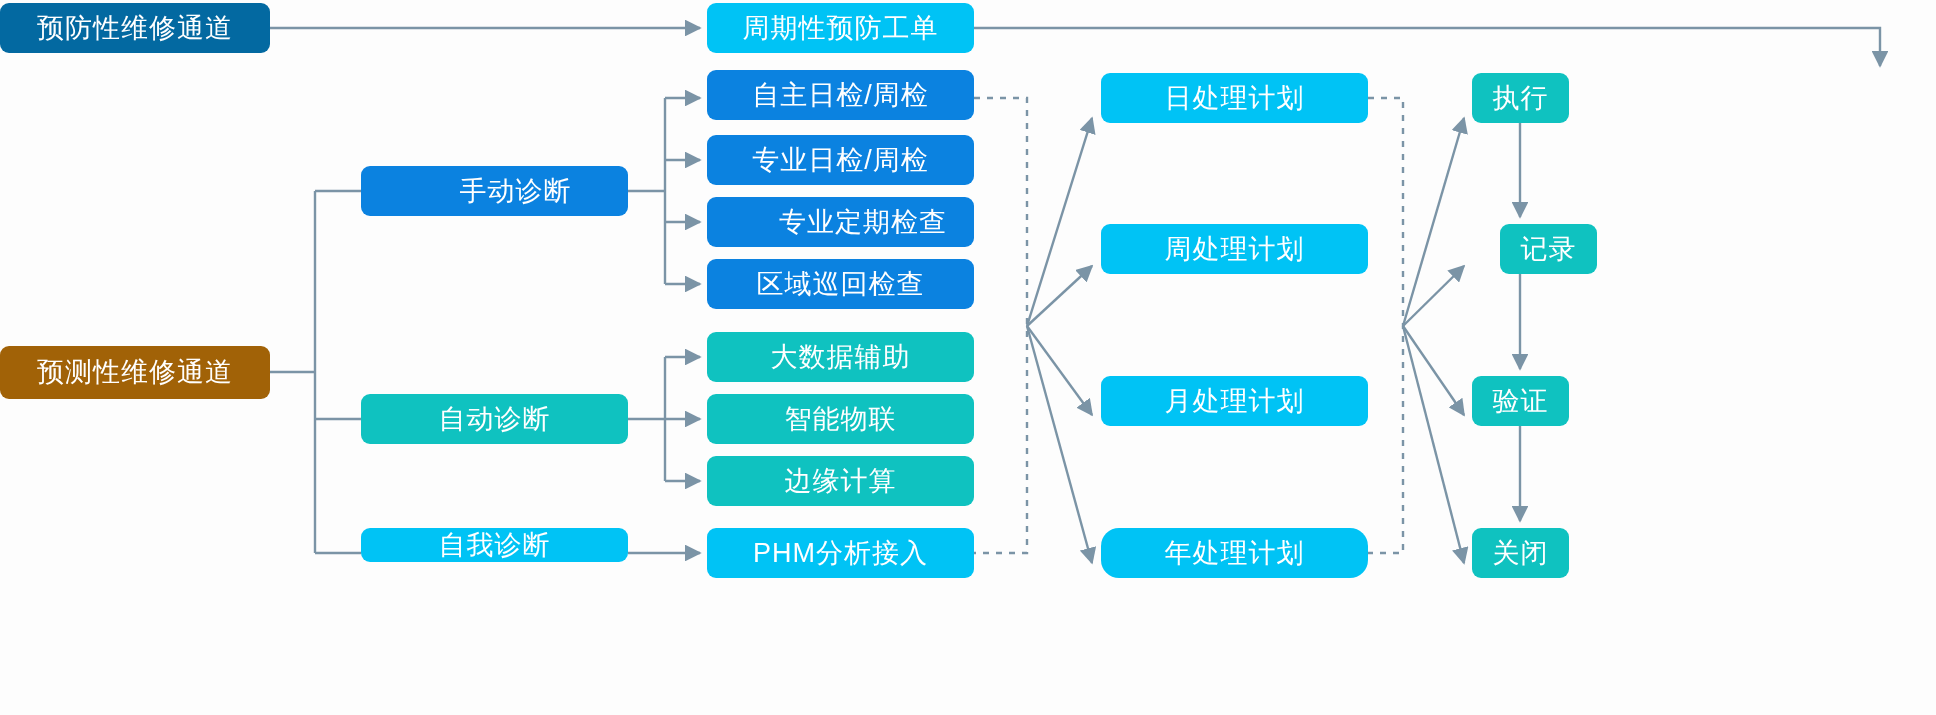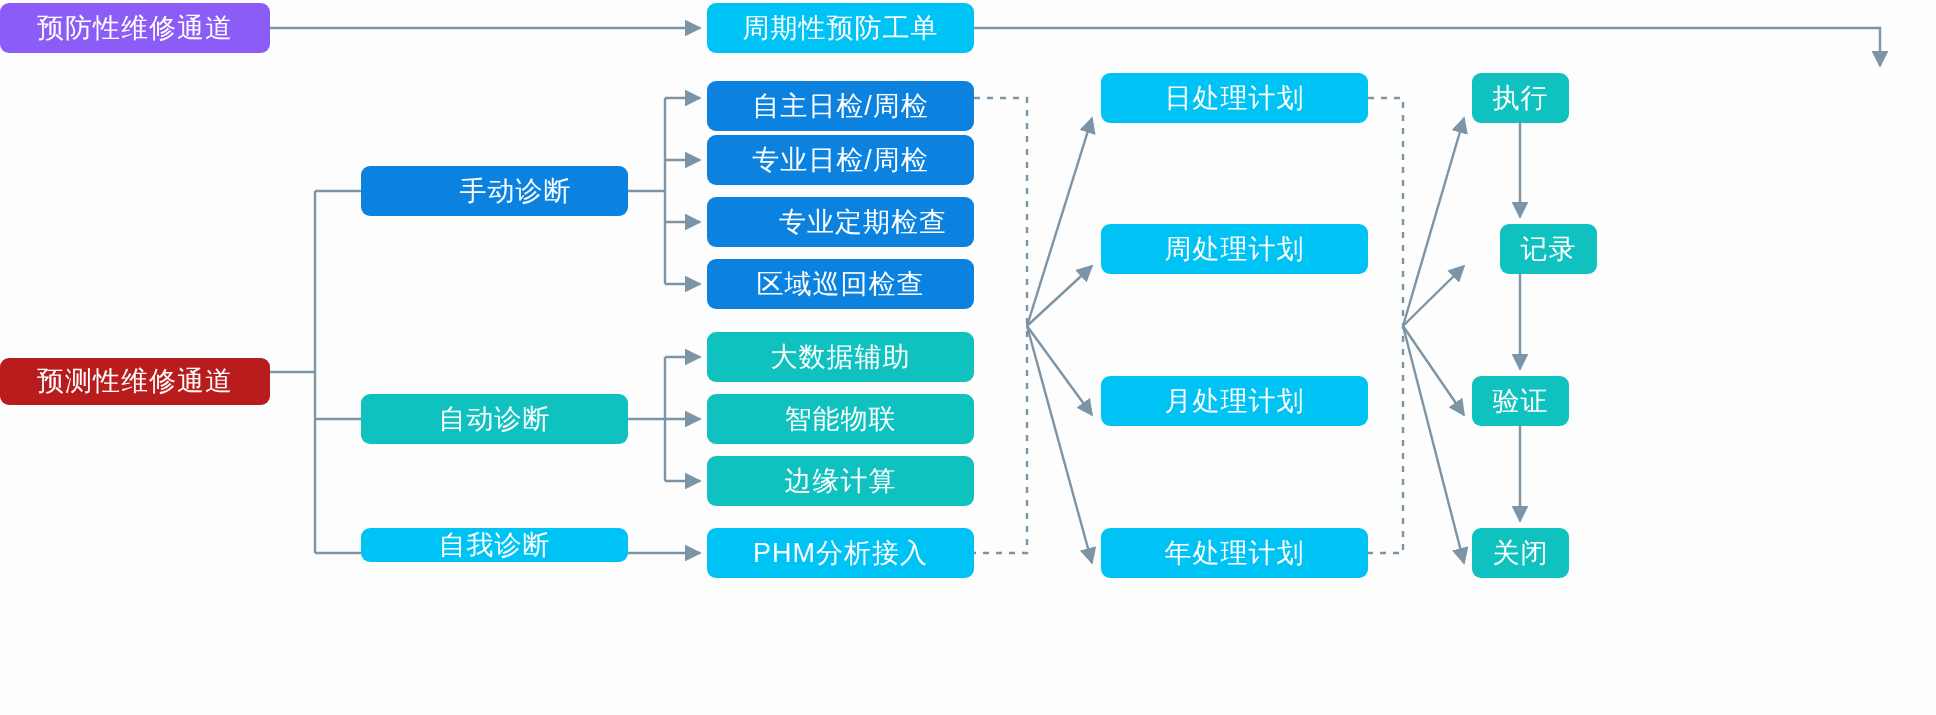--- a/index.html
+++ b/index.html
@@ -88,36 +88,36 @@
       <path d="M 1403 326 L 1464 415" marker-end="url(#ar)"></path>
       <path d="M 1403 326 L 1464 563" marker-end="url(#ar)"></path>
 
       <path d="M 1520 123 L 1520 217" marker-end="url(#ar)"></path>
       <path d="M 1520 274 L 1520 369" marker-end="url(#ar)"></path>
       <path d="M 1520 426 L 1520 521" marker-end="url(#ar)"></path>
     </g>
   </svg>
 
   <div id="nodes">
-      <div class="node" style="left: 0px; top: 3px; width: 270px; height: 50px; background: #8b5cf6; color: rgb(255, 255, 255);">预防性维修通道</div>
+      <div class="node" style="left: 0px; top: 3px; width: 270px; height: 50px; background: #0369a1; color: rgb(255, 255, 255);">预防性维修通道</div>
       <div class="node" style="left: 707px; top: 3px; width: 267px; height: 50px; background: rgb(0, 195, 245); color: rgb(255, 255, 255);">周期性预防工单</div>
-      <div class="node" style="left: 0px; top: 358px; width: 270px; height: 47px; background: #b91c1c; color: rgb(255, 255, 255);">预测性维修通道</div>
+      <div class="node" style="left: 0px; top: 346px; width: 270px; height: 53px; background: #a16207; color: rgb(255, 255, 255);">预测性维修通道</div>
       <div class="node" style="left: 361px; top: 166px; width: 267px; height: 50px; background: rgb(11, 130, 224); color: rgb(255, 255, 255); padding-left: 42px;">手动诊断</div>
       <div class="node" style="left: 361px; top: 394px; width: 267px; height: 50px; background: rgb(15, 194, 192); color: rgb(255, 255, 255);">自动诊断</div>
       <div class="node" style="left: 361px; top: 528px; width: 267px; height: 34px; background: rgb(0, 195, 245); color: rgb(255, 255, 255);">自我诊断</div>
-      <div class="node" style="left: 707px; top: 81px; width: 267px; height: 50px; background: rgb(11, 130, 224); color: rgb(255, 255, 255);">自主日检/周检</div>
+      <div class="node" style="left: 707px; top: 70px; width: 267px; height: 50px; background: rgb(11, 130, 224); color: rgb(255, 255, 255);">自主日检/周检</div>
       <div class="node" style="left: 707px; top: 135px; width: 267px; height: 50px; background: rgb(11, 130, 224); color: rgb(255, 255, 255);">专业日检/周检</div>
       <div class="node" style="left: 707px; top: 197px; width: 267px; height: 50px; background: rgb(11, 130, 224); color: rgb(255, 255, 255); padding-left: 45px;">专业定期检查</div>
       <div class="node" style="left: 707px; top: 259px; width: 267px; height: 50px; background: rgb(11, 130, 224); color: rgb(255, 255, 255);">区域巡回检查</div>
       <div class="node" style="left: 707px; top: 332px; width: 267px; height: 50px; background: rgb(15, 194, 192); color: rgb(255, 255, 255);">大数据辅助</div>
       <div class="node" style="left: 707px; top: 394px; width: 267px; height: 50px; background: rgb(15, 194, 192); color: rgb(255, 255, 255);">智能物联</div>
       <div class="node" style="left: 707px; top: 456px; width: 267px; height: 50px; background: rgb(15, 194, 192); color: rgb(255, 255, 255);">边缘计算</div>
       <div class="node" style="left: 707px; top: 528px; width: 267px; height: 50px; background: rgb(0, 195, 245); color: rgb(255, 255, 255);">PHM分析接入</div>
       <div class="node" style="left: 1101px; top: 73px; width: 267px; height: 50px; background: rgb(0, 195, 245); color: rgb(255, 255, 255);">日处理计划</div>
       <div class="node" style="left: 1101px; top: 224px; width: 267px; height: 50px; background: rgb(0, 195, 245); color: rgb(255, 255, 255);">周处理计划</div>
       <div class="node" style="left: 1101px; top: 376px; width: 267px; height: 50px; background: rgb(0, 195, 245); color: rgb(255, 255, 255);">月处理计划</div>
-      <div class="node" style="left: 1101px; top: 528px; width: 267px; height: 50px; background: rgb(0, 195, 245); color: rgb(255, 255, 255);">年处理计划</div>
+      <div class="node" style="left: 1101px; top: 528px; width: 267px; height: 50px; background: rgb(0, 195, 245); color: rgb(255, 255, 255); border-radius: 18px;">年处理计划</div>
       <div class="node" style="left: 1472px; top: 73px; width: 97px; height: 50px; background: rgb(15, 194, 192); color: rgb(255, 255, 255);">执行</div>
       <div class="node" style="left: 1472px; top: 224px; width: 97px; height: 50px; background: rgb(15, 194, 192); color: rgb(255, 255, 255); margin-left: 28px;">记录</div>
       <div class="node" style="left: 1472px; top: 376px; width: 97px; height: 50px; background: rgb(15, 194, 192); color: rgb(255, 255, 255);">验证</div>
       <div class="node" style="left: 1472px; top: 528px; width: 97px; height: 50px; background: rgb(15, 194, 192); color: rgb(255, 255, 255);">关闭</div>
     </div>
 </div>
 
 </body></html>

